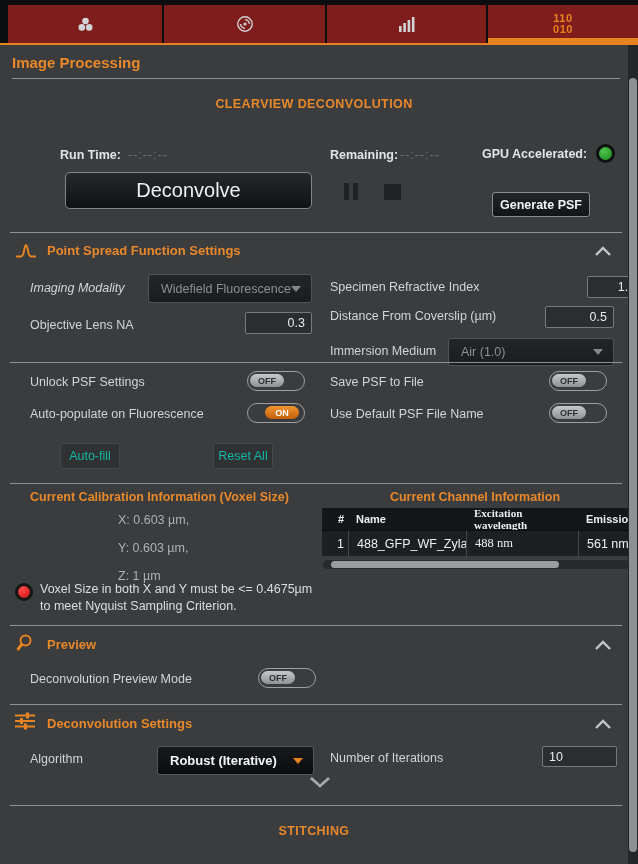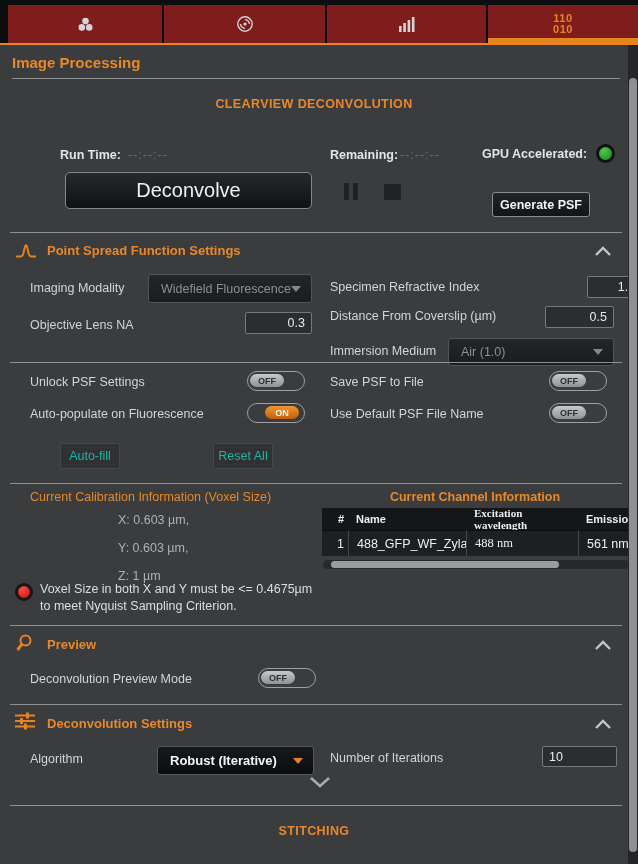--- a/index.html
+++ b/index.html
@@ -136,21 +136,21 @@
   <div class="divider" style="top:232px;"></div>
 
   <svg class="abs" style="left:16px;top:243px;" width="22" height="16" viewBox="0 0 22 16">
     <path d="M0,13.5 H4.5 C6,13.5 6.6,13 7.4,10.5 L8.9,3.8 C9.5,1.8 10.5,1.8 11.1,3.8 L12.6,10.5 C13.4,13 14,13.5 15.5,13.5 H20" fill="none" stroke="#e8841f" stroke-width="1.9"></path>
   </svg>
   <div class="abs section-title" style="left:47px;top:243px;">Point Spread Function Settings</div>
   <svg class="abs" style="left:594px;top:246px;" width="18" height="11" viewBox="0 0 18 11">
     <polyline points="2,9 9,2 16,9" fill="none" stroke="#c4c6c8" stroke-width="2.4"></polyline>
   </svg>
 
-  <div class="abs label" style="left:30px;top:281px;">Imaging Modality</div>
+  <div class="abs label" style="left:30px;top:281px;font-style:italic;">Imaging Modality</div>
   <div class="dropdown dd-disabled" style="left:148px;top:274px;width:162px;height:27px;">
     <span class="dd-text">Widefield Fluorescence</span>
     <span class="dd-arrow arrow-grey"></span>
   </div>
   <div class="abs label" style="left:330px;top:280px;">Specimen Refractive Index</div>
   <input class="tinput t-right" style="left: 545px; top: 276px; width: 55px; height: 20px; margin-left: 42px;" readonly="" value="1.365">
 
   <div class="abs label" style="left:30px;top:318px;">Objective Lens NA</div>
   <input class="tinput t-right" style="left: 245px; top: 312px; width: 53px; height: 20px;" readonly="" value="0.3">
   <div class="abs label" style="left:330px;top:309px;">Distance From Coverslip (µm)</div>
@@ -180,21 +180,21 @@
   <div class="abs label" style="left:330px;top:407px;">Use Default PSF File Name</div>
   <div class="toggle off" style="left:549px;top:403px;">
     <div class="knob">OFF</div>
   </div>
 
   <div class="abs btn-dis" style="left:60px;top:443px;width:58px;height:24px;">Auto-fill</div>
   <div class="abs btn-dis" style="left:213px;top:443px;width:58px;height:24px;">Reset All</div>
 
   <div class="divider" style="top:483px;"></div>
 
-  <div class="abs" style="left:30px;top:490px;font-size:12.5px;font-weight:400;color:#e8882a;">Current Calibration Information (Voxel Size)</div>
+  <div class="abs" style="left:30px;top:490px;font-size:12.5px;font-weight:700;color:#e8882a;">Current Calibration Information (Voxel Size)</div>
   <div class="abs" style="left:118px;top:513px;font-size:12.5px;color:#aeb0b2;">X: 0.603 µm,</div>
   <div class="abs" style="left:118px;top:541px;font-size:12.5px;color:#aeb0b2;">Y: 0.603 µm,</div>
   <div class="abs" style="left:118px;top:569px;font-size:12.5px;color:#aeb0b2;">Z: 1 µm</div>
 
   <div class="abs" style="left:322px;top:490px;width:306px;text-align:center;font-size:12.5px;font-weight:700;color:#e8882a;">Current Channel Information</div>
 
   <div id="chan-table">
     <div class="tr">
       <div class="th c0">#</div>
       <div class="th c1">Name</div>

